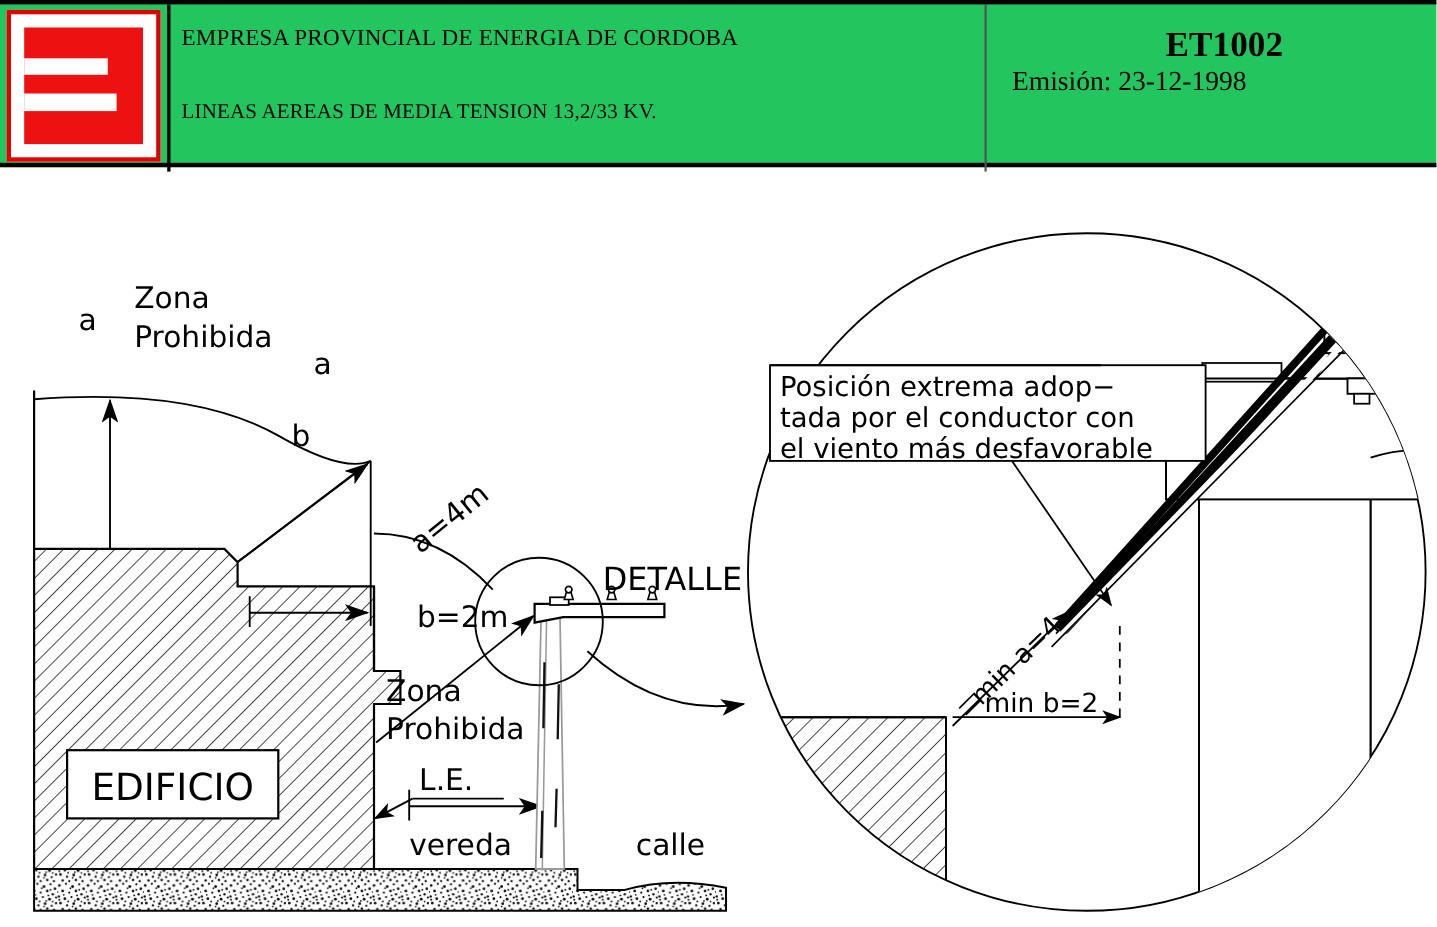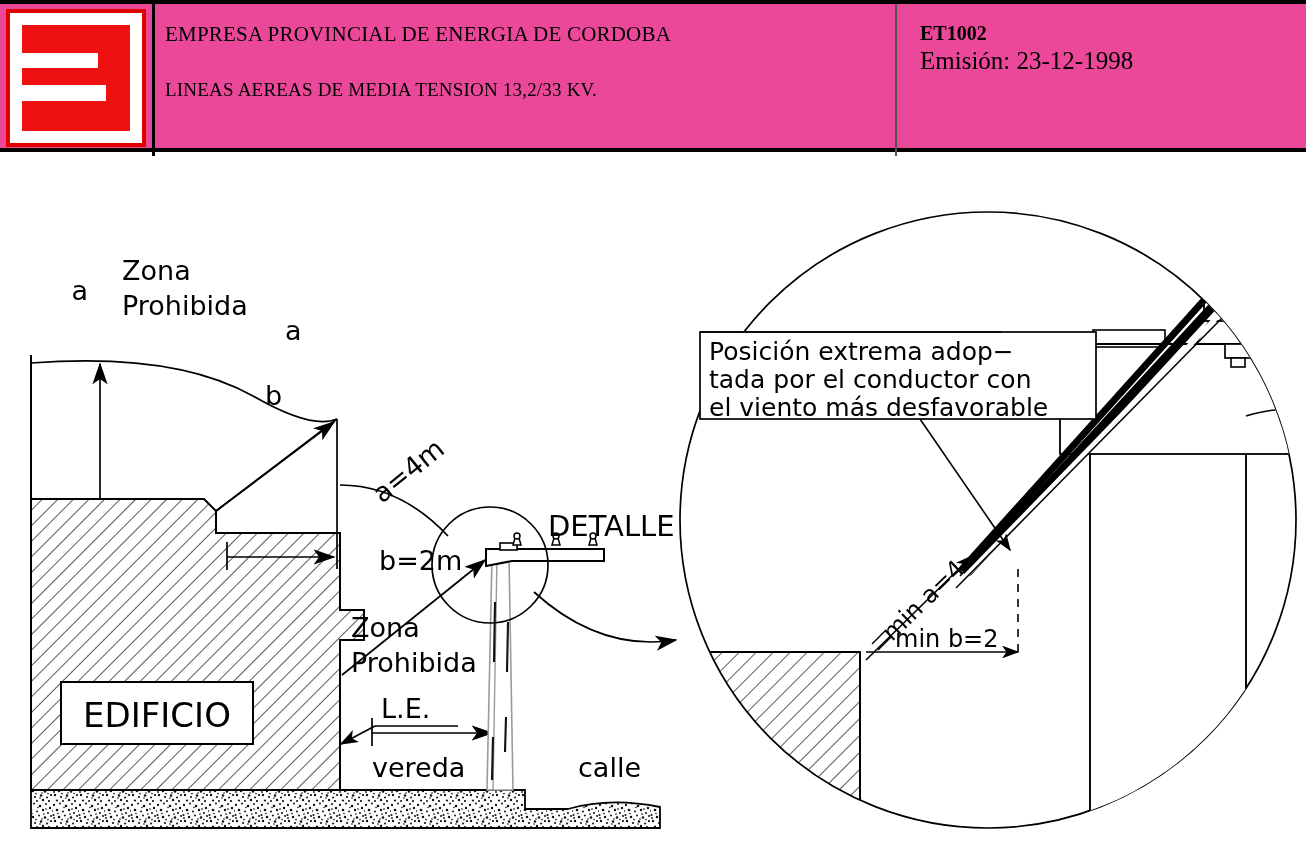--- a/index.html
+++ b/index.html
@@ -2,21 +2,21 @@
 <html><head>
 <meta charset="utf-8">
 <style>
   html,body{margin:0;padding:0;background:#ffffff;}
   body{width:1306px;height:843px;font-family:"Liberation Serif",serif;position:relative;overflow:hidden;}
 
   
   #titleblock{
     position:absolute;left:0;top:0;width:1306px;height:152px;
     border-top:4px solid #000;border-bottom:4px solid #000;
-    box-sizing:border-box;background:#ec4899;
+    box-sizing:border-box;background:#22c55e;
   }
   #logo-cell{
     position:absolute;left:6px;top:5px;width:140px;height:138px;
     border:4px solid #e00000;background:#fff;box-sizing:border-box;
   }
   #logo-mark{
     position:absolute;left:12px;top:12px;right:12px;bottom:12px;
     background:#ee1111;
   }
   #logo-mark .bar{position:absolute;background:#fff;left:0;}
@@ -25,24 +25,24 @@
 
   #divider-v{
     position:absolute;left:152px;top:0;width:3px;height:152px;background:#000;
   }
   #divider-v2{
     position:absolute;left:895px;top:0;width:2px;height:152px;background:#555;
   }
 
   #hdr-left{position:absolute;left:165px;top:18px;width:715px;}
   #hdr-left .l1{font-size:21px;letter-spacing:.2px;white-space:nowrap;}
-  #hdr-left .l2{font-size:19px;letter-spacing:.2px;white-space:nowrap;margin-top:32px;}
+  #hdr-left .l2{font-size:19px;letter-spacing:.2px;white-space:nowrap;margin-top:44px;}
 
   #hdr-right{position:absolute;left:920px;top:18px;width:386px;}
-  #hdr-right .code{font-size:20px;font-weight:bold;line-height:1.15;}
+  #hdr-right .code{font-size:32px;font-weight:bold;line-height:1.15;text-align:center;}
   #hdr-right .r2,#hdr-right .r3{font-size:25px;line-height:1.28;white-space:nowrap;}
 
   
   #drawing{position:absolute;left:0;top:152px;width:1306px;height:691px;}
   svg{display:block;}
   .dim-txt{font-family:"DejaVu Sans",sans-serif;fill:#000;}
 </style>
 </head>
 <body>
 

